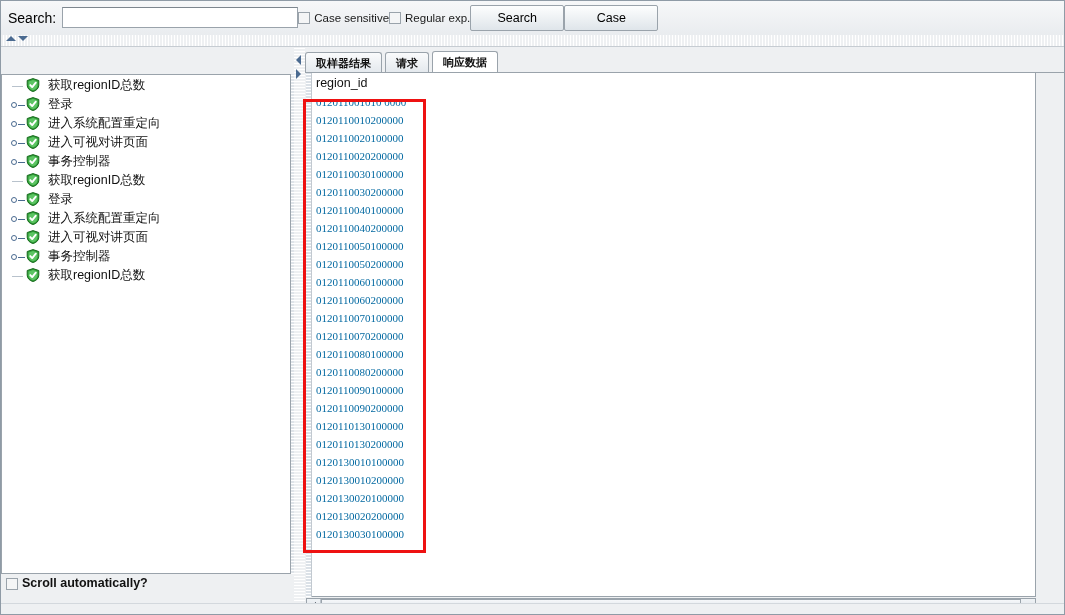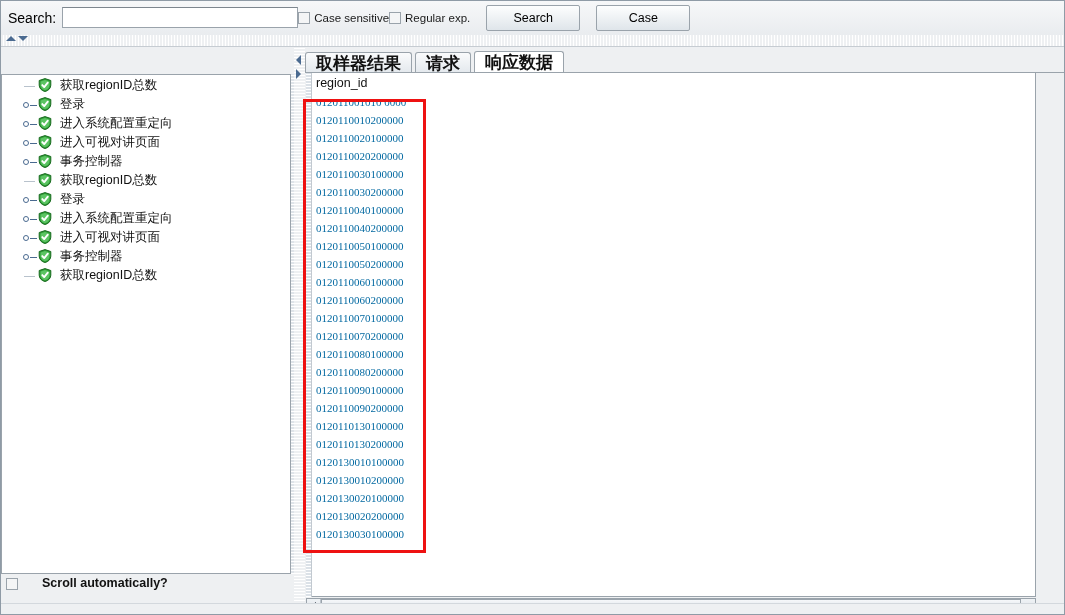--- a/index.html
+++ b/index.html
@@ -25,21 +25,21 @@
     outline:none;font-family:inherit;font-size:12px;padding:0 3px;color:#000;
   }
   .cb-wrap{display:flex;align-items:center;cursor:default;}
   .cbox{
     width:12px;height:12px;background:#f4f5f6;
     border:1px solid #9aa3ab;display:inline-block;margin-right:4px;
     box-sizing:border-box;
   }
   .cb-text{font-size:11.5px;color:#1a1a1a;white-space:nowrap;}
   .btn{
-    height:24px;min-width:72px;margin-left:16px;padding:0 10px;
+    height:24px;min-width:72px;margin-left:0;padding:0 10px;
     background:linear-gradient(#fdfefe,#dfe5ea);
     border:1px solid #9aa3ab;border-radius:2px;
     font-family:inherit;font-size:12.5px;color:#000;cursor:pointer;
     display:flex;align-items:center;justify-content:center;text-align:right;
   }
 
   
   .hsplit{
     position:absolute;left:0;top:35px;width:1065px;height:11px;
     background:#eef0f2;border-bottom:1px solid #c6ccd2;
@@ -66,21 +66,21 @@
     border-left:6px solid transparent;border-right:6px solid transparent;
     border-top:7px solid #111;
   }
   .tree{
     position:absolute;left:1px;top:27px;width:290px;height:500px;
     background:#fff;border:1px solid #9aa3ab;box-sizing:border-box;
     overflow:hidden;
   }
   .tnode{
     position:relative;height:19px;display:flex;align-items:center;
-    padding-left:20px;box-sizing:border-box;
+    padding-left:8px;box-sizing:border-box;
   }
   .handle{width:16px;height:19px;position:relative;flex:0 0 16px;}
   .handle.hasToggle::before{
     content:"";position:absolute;left:1px;top:8px;
     width:6px;height:6px;border:1.6px solid #4a6a90;border-radius:50%;
     background:#fff;box-sizing:border-box;
   }
   .handle.hasToggle::after{
     content:"";position:absolute;left:8px;top:10.5px;
     width:7px;height:1.6px;background:#4a6a90;
@@ -92,21 +92,21 @@
   .shield{
     position:relative;width:14px;height:14px;flex:0 0 14px;margin-right:5px;
   }
   .shield svg{display:block;}
   .tlabel{
     font-size:12.5px;color:#111;white-space:nowrap;
     padding:1px 3px;line-height:14px;
   }
   .tnode.selected .tlabel{background:#b9d3ea;}
   .scrollauto{
-    position:absolute;left:6px;bottom:14px;display:flex;align-items:flex-end;gap:20px;
+    position:absolute;left:6px;bottom:14px;display:flex;align-items:flex-end;
   }
   .scrollauto .cb-text{font-size:12.5px;font-weight:bold;color:#111;}
   .left-vscroll{
     position:absolute;right:0;top:27px;width:3px;height:500px;
     background:repeating-linear-gradient(0deg,#fff 0 1px,#dfe4e9 1px 3px);
   }
 
   
   .vsplit{
     position:absolute;left:294px;top:47px;width:11px;height:557px;
@@ -125,21 +125,21 @@
   }
   .tabs{
     position:absolute;left:0;top:4px;height:22px;display:flex;align-items:flex-end;
   }
   .tab{
     height:20px;margin-right:3px;padding:10px 10px;
     background:linear-gradient(#fafbfc,#e3e8ed);
     border:1px solid #9aa3ab;border-bottom:none;
     border-radius:3px 3px 0 0;
     display:flex;align-items:center;
-    font-size:17px;font-weight:bold;color:#111;cursor:pointer;
+    font-size:11px;font-weight:bold;color:#111;cursor:pointer;
     box-sizing:border-box;
   }
   .tab.active{background:#fff;height:22px;}
   .tabline{position:absolute;left:0;top:25px;width:760px;height:1px;background:#9aa3ab;}
 
   .datapane{
     position:absolute;left:1px;top:26px;width:730px;height:524px;
     background:#fff;border:1px solid #9aa3ab;border-top:none;
     box-sizing:border-box;overflow:hidden;
   }

